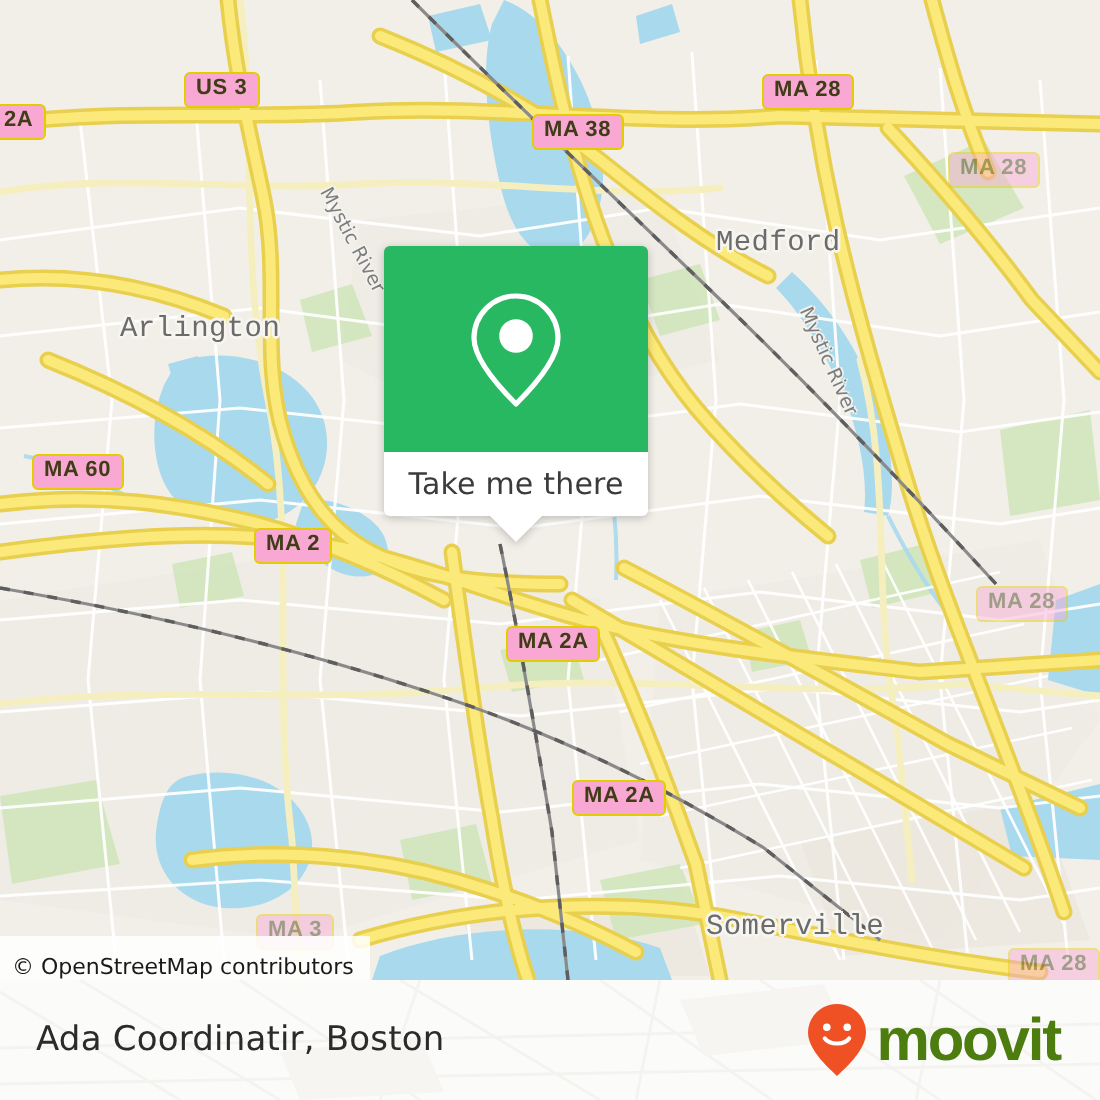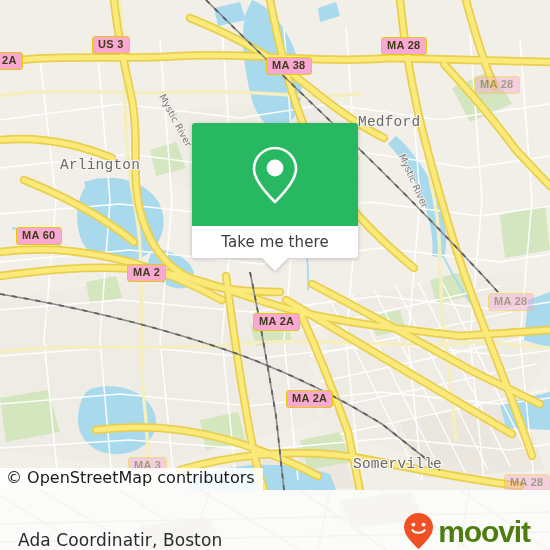--- a/index.html
+++ b/index.html
@@ -71,21 +71,21 @@
     white-space: nowrap;
     box-sizing: border-box;
   }
   .shield.faded { opacity: .45; }
 
   
   .callout {
     position: absolute;
     left: 192px;
     top: 123px;
-    width: 166px;
+    width: 132px;
     filter: drop-shadow(0 1px 2px rgba(0,0,0,.22));
   }
   .callout-green {
     background: #28b862;
     border-radius: 3px 3px 0 0;
     height: 103px;
     display: flex;
     align-items: center;
     justify-content: center;
   }
@@ -115,38 +115,38 @@
   }
 
   
   .attribution {
     position: absolute;
     left: 0;
     top: 468px;
     height: 22px;
     padding: 0 8px 0 6px;
     display: flex;
-    align-items: flex-start;
+    align-items: flex-end;
     background: rgba(255,255,255,.85);
     color: #1a1a1a;
-    font-size: 16px;
+    font-size: 11px;
     font-family: "DejaVu Sans", sans-serif;
     white-space: nowrap;
   }
 
   
   .footer {
     position: absolute;
     left: 0;
     top: 490px;
     width: 550px;
     height: 60px;
     background: #fbfbfa;
     display: flex;
-    align-items: flex-end;
+    align-items: center;
     justify-content: space-between;
     padding: 0 20px 0 18px;
     box-sizing: border-box;
     overflow: hidden;
   }
   .footer-watermark {
     position: absolute;
     left: 0; top: 0;
     width: 550px; height: 60px;
     opacity: .30;

